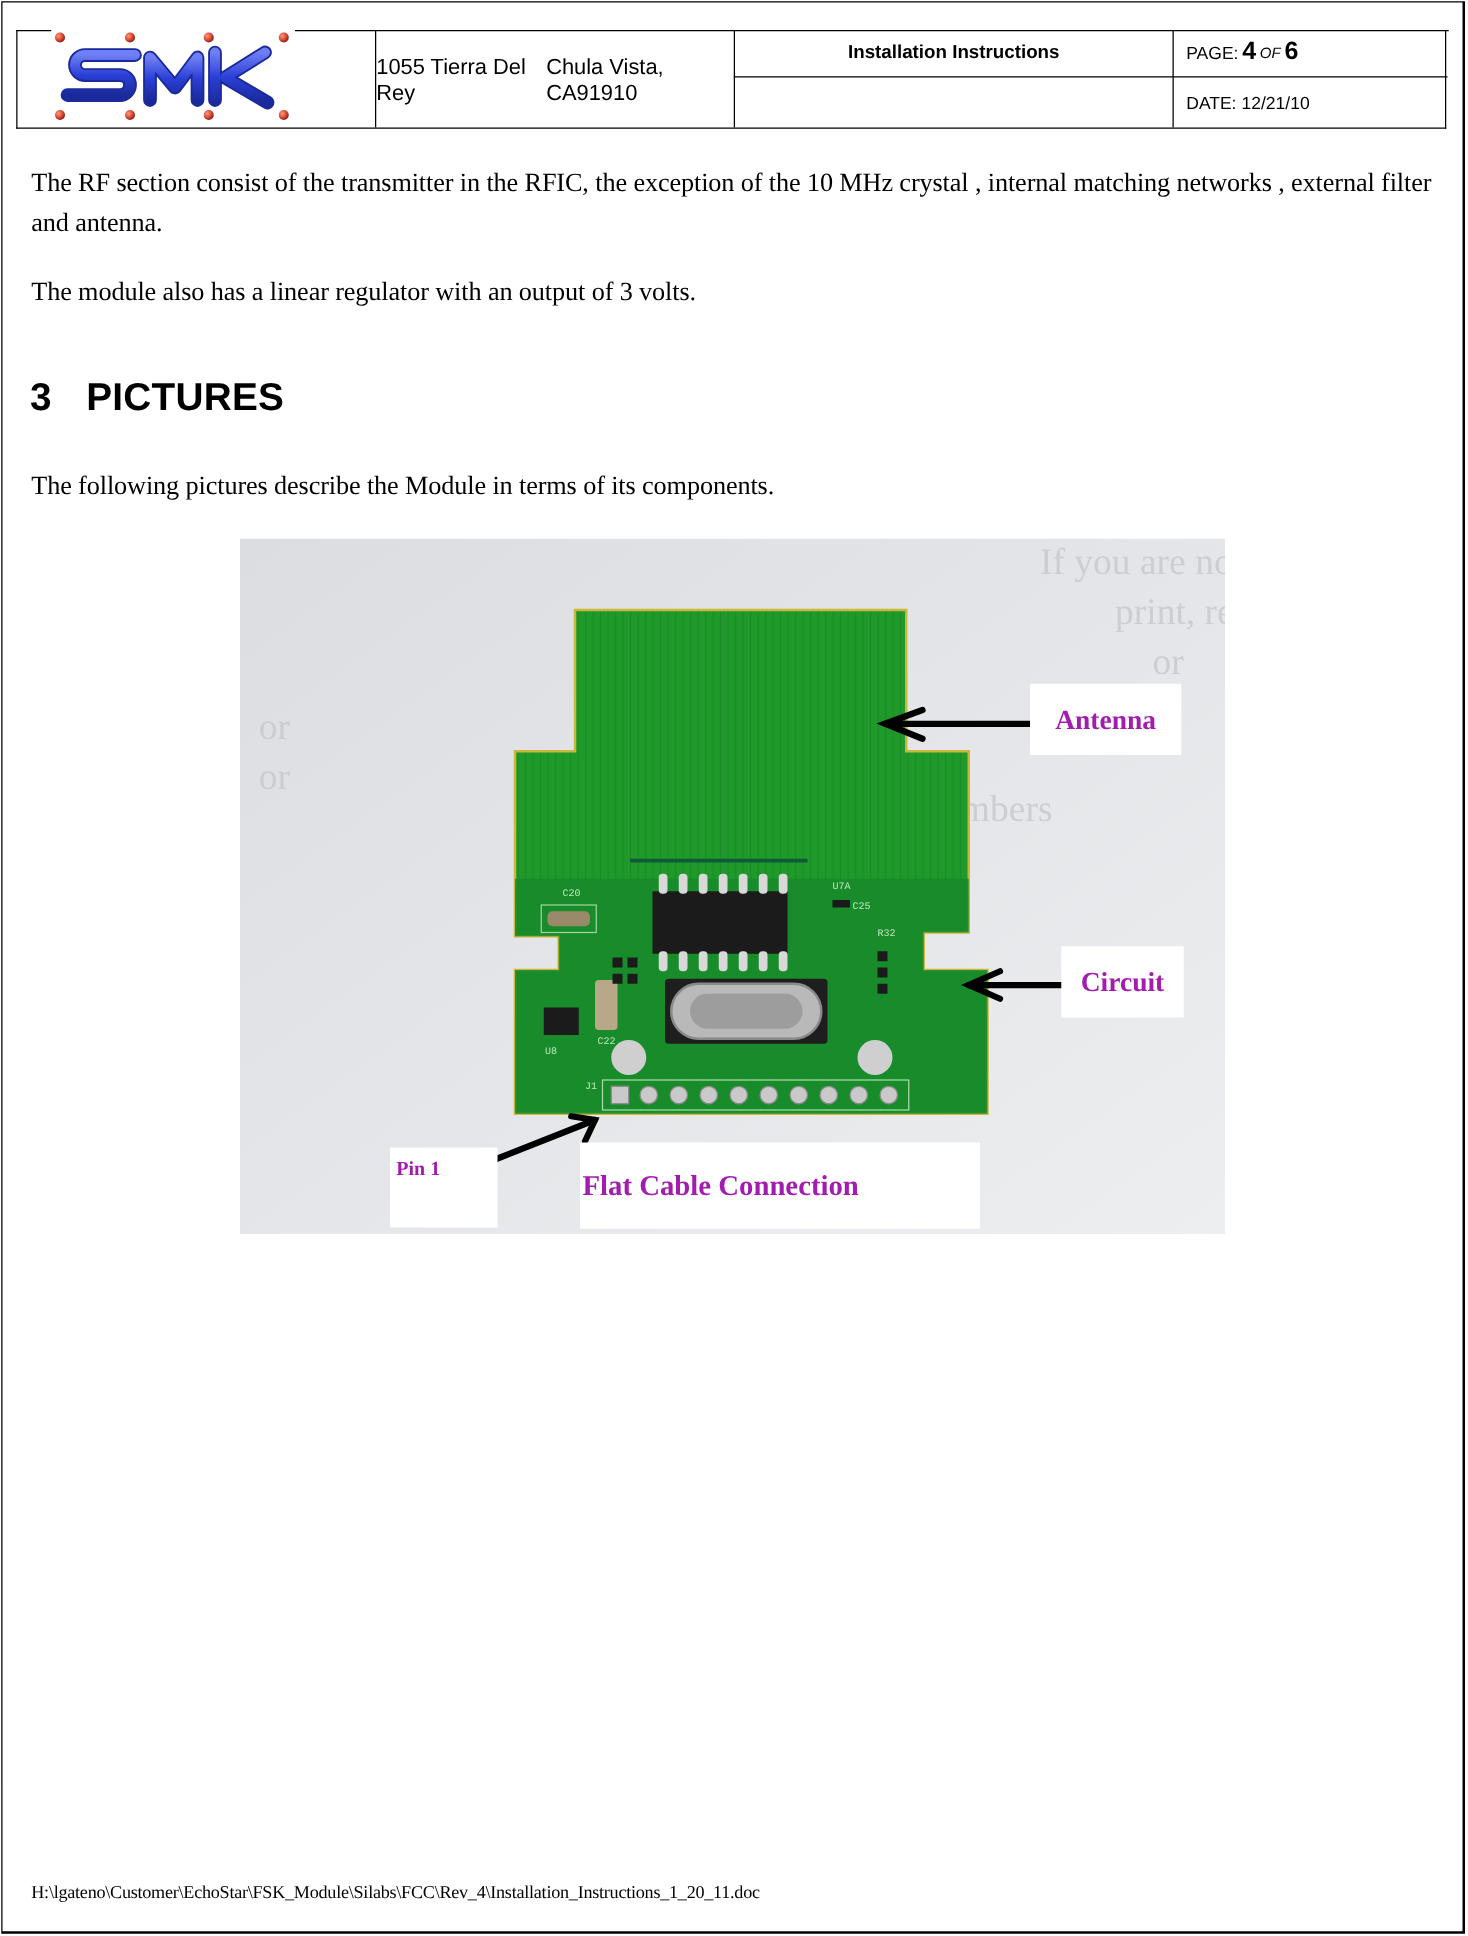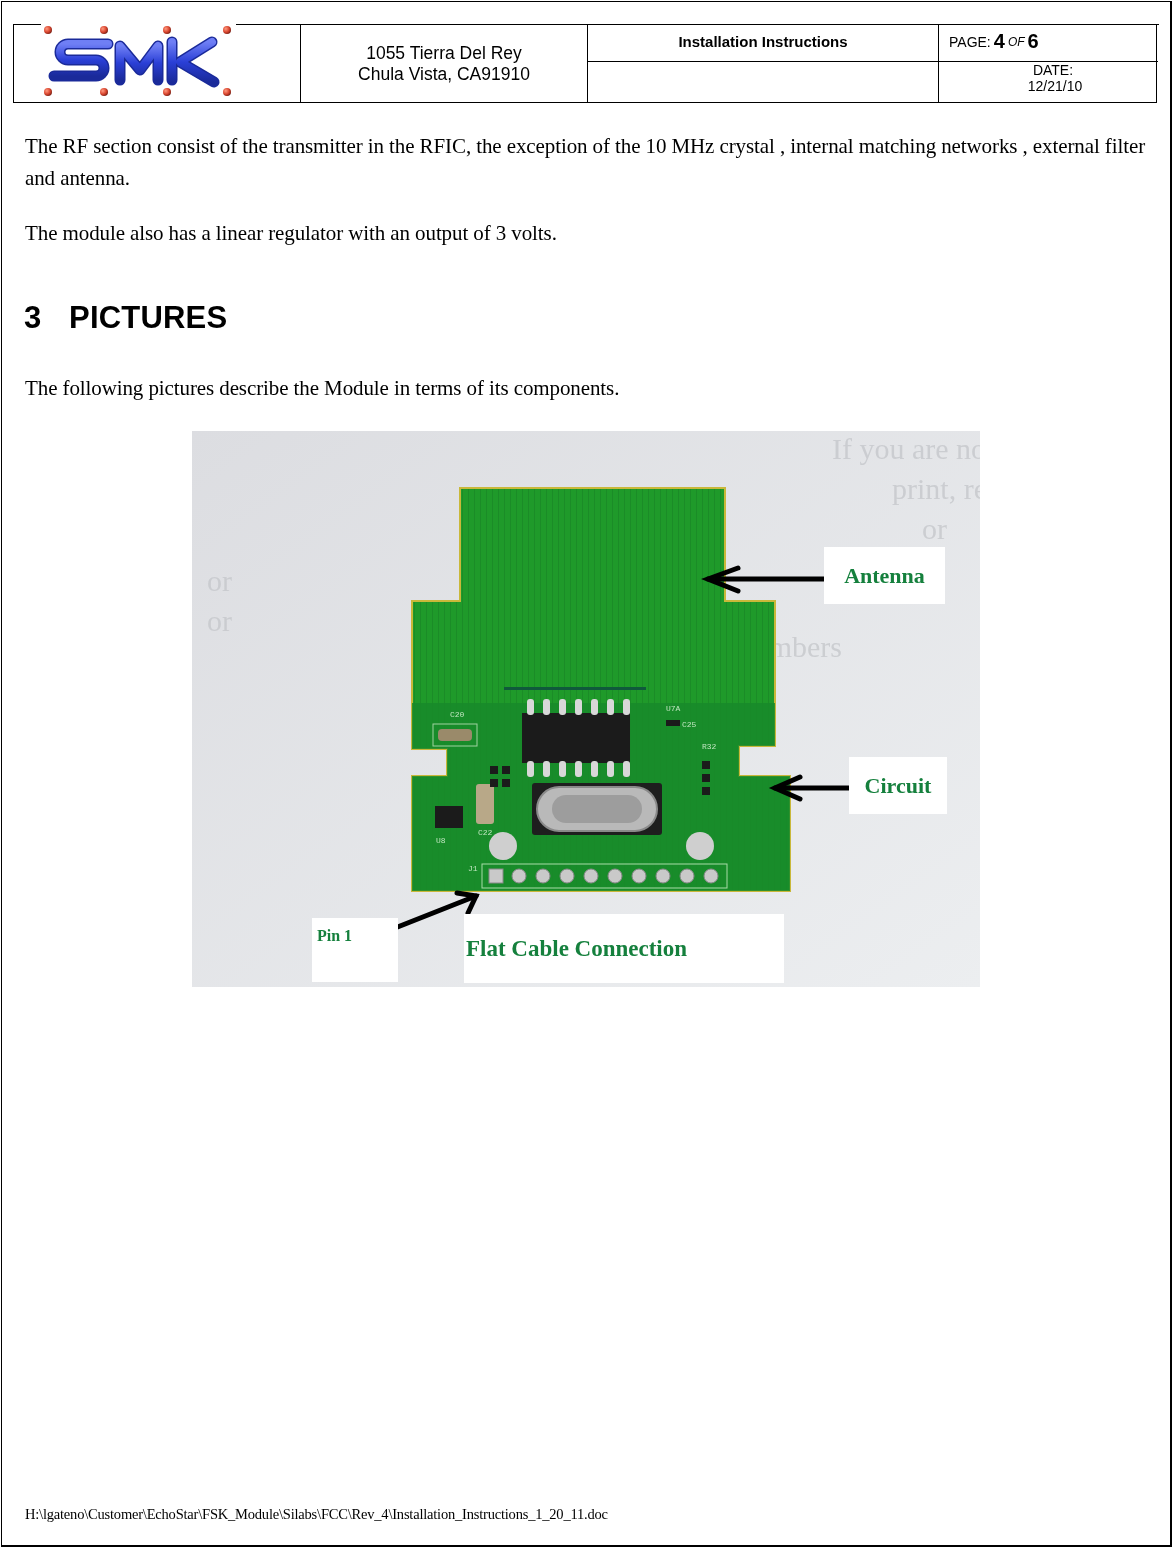--- a/index.html
+++ b/index.html
@@ -19,37 +19,37 @@
   .hdr-top-line { position: absolute; top: 0; height: 1px; background: #000; }
   .hdr-cell { position: absolute; font-family: "Liberation Sans", sans-serif; }
   .vline { position: absolute; width: 1px; background: #000; }
   .hline { position: absolute; height: 1px; background: #000; }
 
   .logo { left: 28px; top: 0px; width: 190px; height: 76px; }
   .logo svg { display: block; }
 
   .address {
     left: 287px; top: 0; width: 286px; height: 78px;
-    display: flex; flex-direction: column; justify-content: center; align-items: center;
+    display: flex; flex-direction: row; justify-content: center; align-items: center;
     font-size: 17.5px; line-height: 21px; padding-top: 2px;
   }
   .title-cell {
     left: 574px; top: 0; width: 350px; height: 37px;
     display: flex; align-items: center; justify-content: center;
     font-weight: bold; font-size: 15px; padding-bottom: 2px;
   }
   .page-cell {
     left: 935px; top: 0; width: 208px; height: 37px;
     display: flex; align-items: center; font-size: 14px; padding-bottom: 2px;
   }
   .page-cell .big { font-size: 20px; font-weight: bold; margin: 0 3px; }
   .page-cell .small { font-size: 12px; font-style: italic; }
   .date-cell {
     left: 935px; top: 38px; width: 208px; height: 40px;
-    display: flex; align-items: center; font-size: 14px; flex-direction: column;
+    display: flex; align-items: center; font-size: 14px;
   }
   .blank-cell { left: 574px; top: 38px; width: 350px; height: 40px; }
 
   
   .para {
     position: absolute; left: 25px; width: 1125px;
     font-size: 21px; line-height: 32px; letter-spacing: -0.1px;
   }
   .heading {
     position: absolute; left: 24px; top: 300px;
@@ -59,21 +59,21 @@
   .heading .num { display: inline-block; width: 45px; }
 
   
   .figure {
     position: absolute; left: 192px; top: 431px; width: 788px; height: 556px;
     background: linear-gradient(135deg, #e6e7ea 0%, #dfe1e5 40%, #e9eaed 100%);
     overflow: hidden;
   }
   .callout {
     position: absolute; background: #fff;
-    font-family: "Liberation Serif", serif; font-weight: bold; color: #15803d;
+    font-family: "Liberation Serif", serif; font-weight: bold; color: #a21caf;
     display: flex; align-items: center; justify-content: center;
   }
 
   .footer-path {
     position: absolute; left: 25px; top: 1506px;
     font-size: 14.5px; letter-spacing: -0.2px;
   }
 </style>
 </head>
 <body>

